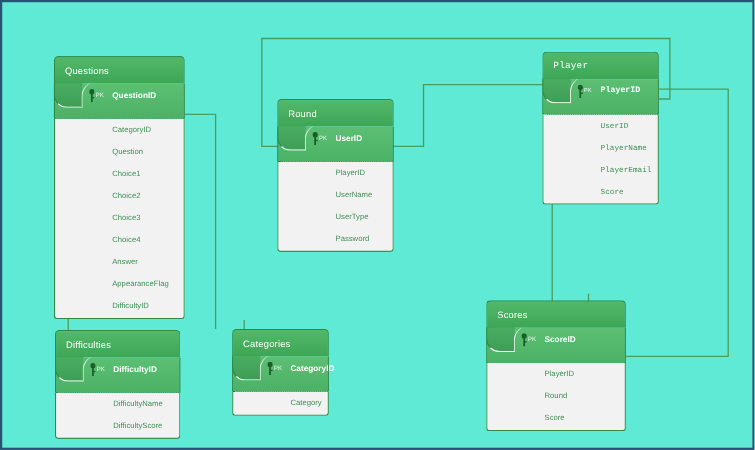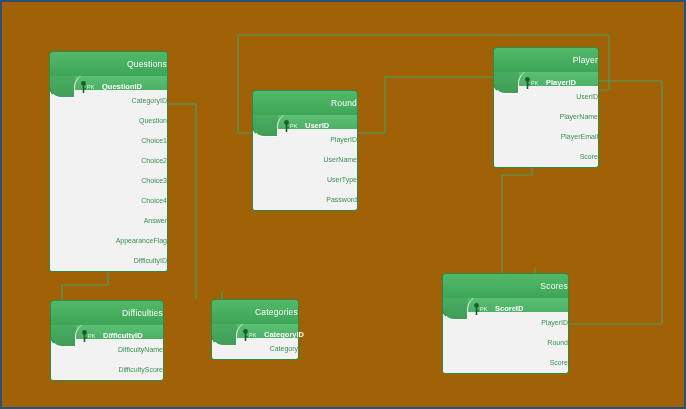--- a/index.html
+++ b/index.html
@@ -4,26 +4,25 @@
 <style>
   html, body {
     margin: 0;
     padding: 0;
     background: #ffffff;
   }
   #canvas {
     position: relative;
     width: 686px;
     height: 409px;
-    background: #a16207;
+    background: #5eead4;
     border: 2px solid #2d4f76;
     box-sizing: border-box;
     overflow: hidden;
     font-family: "Liberation Sans", sans-serif;
-    text-align: right;
   }
   #connectors {
     position: absolute;
     left: 0;
     top: 0;
     width: 686px;
     height: 409px;
     pointer-events: none;
   }
   .entity {
@@ -39,21 +38,21 @@
     border-radius: 4px 4px 0 0;
     color: #ffffff;
     font-size: 8.5px;
     line-height: 24px;
     padding-left: 9px;
     letter-spacing: 0.2px;
     z-index: 3;
   }
   .ent-pk {
     position: relative;
-    height: 14px;
+    height: 32px;
     background: linear-gradient(to bottom, #5cbf74 0%, #4bb165 100%);
     border-left: 1px solid #2f8a46;
     border-right: 1px solid #2f8a46;
     color: #ffffff;
     font-size: 7.5px;
     line-height: 22px;
     z-index: 2;
   }
   
   .ent-pk::before {
@@ -195,21 +194,21 @@
       <span class="pk-name">UserID</span>
     </div>
     <div class="ent-body">
       <div class="field">PlayerID</div>
       <div class="field">UserName</div>
       <div class="field">UserType</div>
       <div class="field">Password</div>
     </div>
   </div>
 
-  <div class="entity" style="left:491px; top:45px; width:106px;">
+  <div class="entity" style="left:491px; top:45px; width:106px;font-family:Liberation Mono, monospace;">
     <div class="ent-title">Player</div>
     <div class="ent-pk">
       <svg class="pk-key" viewBox="0 0 5 12">
         <circle cx="2.5" cy="2.4" r="2.4" fill="#1b5e2a"></circle>
         <rect x="1.7" y="3.6" width="1.6" height="8.4" fill="#1b5e2a"></rect>
         <rect x="3.3" y="7.2" width="1.6" height="1.2" fill="#1b5e2a"></rect>
       </svg>
       <span class="pk-tag">PK</span>
       <span class="pk-name">PlayerID</span>
     </div>

